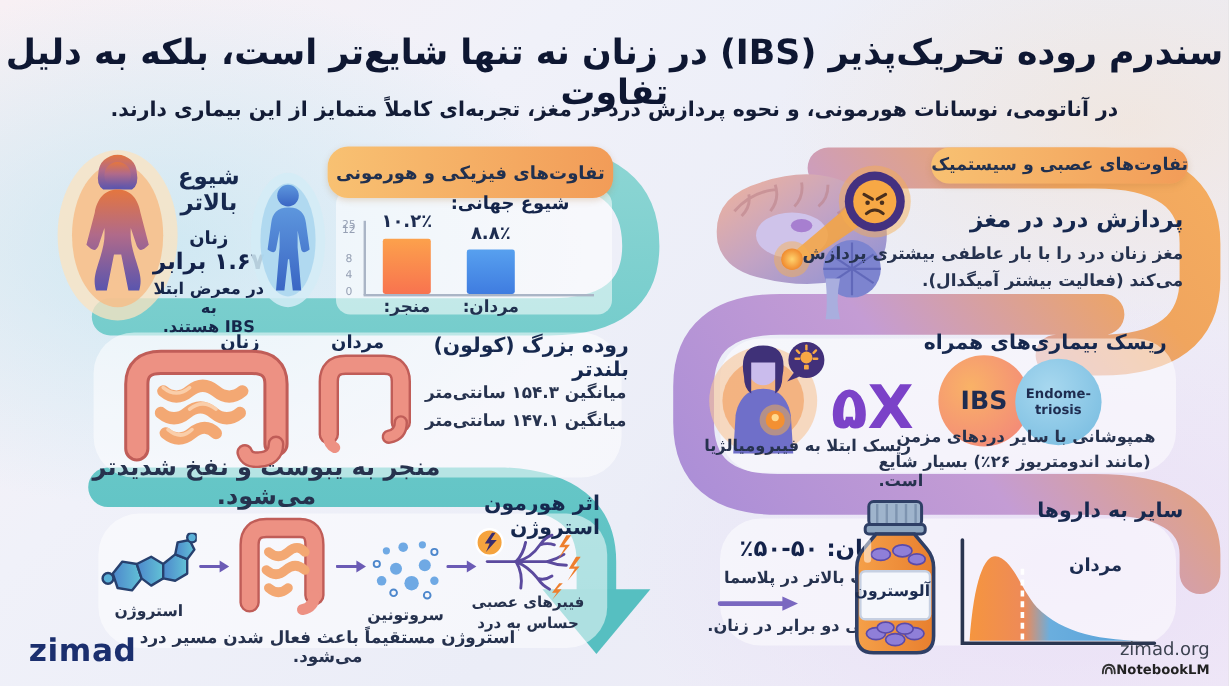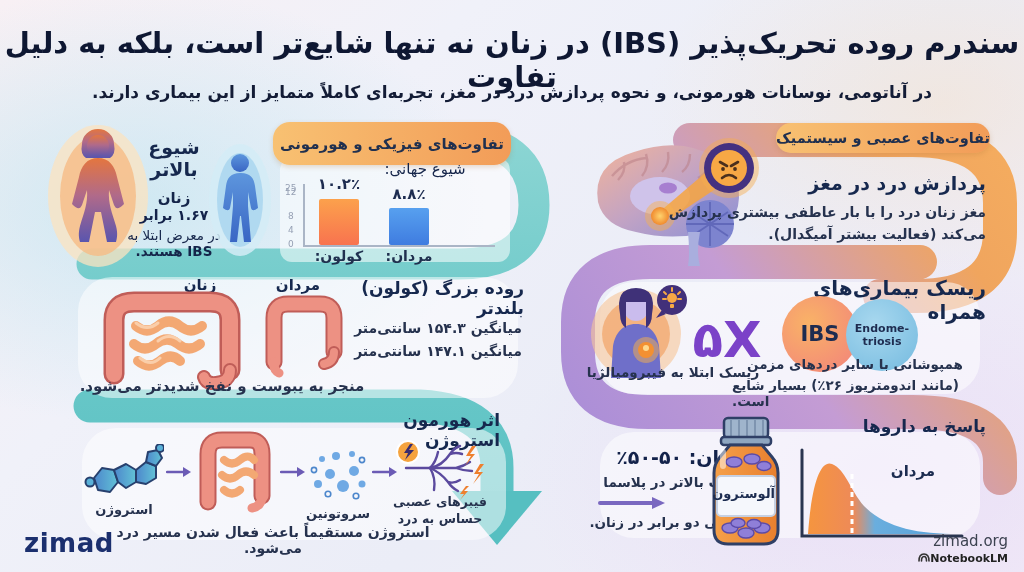--- a/index.html
+++ b/index.html
@@ -81,56 +81,56 @@
     <g fill="url(#femB)">
       <path d="M36 22 a16 15 0 0 1 32 0 q2 10 -4 14 h-24 q-6 -4 -4 -14 z"></path>
       <circle cx="52" cy="24" r="11"></circle>
       <path d="M52 36 c-11 0 -17 8 -19 19 l-7 27 c6 6 8 5 10 1 l5 -15 c1 14 -3 22 -7 36 c-2 8 -1 12 0 16 h9 l6 -30 h6 l6 30 h9 c1 -4 2 -8 0 -16 c-4 -14 -8 -22 -7 -36 l5 15 c2 4 4 5 10 -1 l-7 -27 c-2 -11 -8 -19 -19 -19 z"></path>
     </g>
   </svg>
 
   <div class="abs rtl" style="left:126px;top:136px;width:96px;text-align:center;">
     <div style="font-size:19px;font-weight:800;color:#16284e;">شیوع بالاتر</div>
     <div style="font-size:15px;font-weight:700;margin-top:9px;">زنان</div>
-    <div style="font-size:14px;font-weight:800;color:#13224a;">۱.۶۷ برابر</div>
-    <div style="font-size:13.5px;font-weight:400;margin-top:4px;">در معرض ابتلا به</div>
+    <div style="font-size:19px;font-weight:800;color:#13224a;">۱.۶۷ برابر</div>
+    <div style="font-size:13.5px;font-weight:700;margin-top:4px;">در معرض ابتلا به</div>
     <div style="font-size:13.5px;font-weight:700;">IBS هستند.</div>
   </div>
 
   <svg class="abs" style="left:208px;top:142px;" width="64" height="116" viewBox="0 0 64 116">
     <defs>
       <linearGradient id="malB" x1="0" y1="0" x2="0" y2="1">
         <stop offset="0" stop-color="#5d96dd"></stop>
           <stop offset="1" stop-color="#3a66c4"></stop>
       </linearGradient>
     </defs>
     <ellipse cx="32" cy="58" rx="31" ry="56" fill="#d4ecf6" opacity=".85"></ellipse>
     <ellipse cx="32" cy="58" rx="23" ry="47" fill="#a9d6ee" opacity=".85"></ellipse>
     <g fill="url(#malB)">
       <circle cx="32" cy="21" r="9"></circle>
       <path d="M32 31 c-9 0 -13 5 -14 13 l-3 22 c4 3 6 3 7 0 l3 -16 v14 l-3 36 h7 l3 -26 h1 l3 26 h7 l-3 -36 v-14 l3 16 c1 3 3 3 7 0 l-3 -22 c-1 -8 -5 -13 -14 -13 z"></path>
     </g>
   </svg>
 
   <div class="abs badge rtl" style="left:273px;top:122px;width:238px;height:43px;font-size:15px;">تفاوت‌های فیزیکی و هورمونی</div>
-  <div class="abs rtl" style="left:360px;top:160px;width:130px;text-align:center;font-size:15px;font-weight:400;">شیوع جهانی:</div>
+  <div class="abs rtl" style="left:360px;top:160px;width:130px;text-align:center;font-size:15px;font-weight:700;">شیوع جهانی:</div>
 
   <div class="abs" style="left:281px;top:176px;width:226px;height:92px;">
     <span class="abs tick" style="left:4px;top:7px;">25</span>
     <span class="abs tick" style="left:4px;top:11px;">12</span>
     <span class="abs tick" style="left:7px;top:35px;">8</span>
     <span class="abs tick" style="left:7px;top:49px;">4</span>
     <span class="abs tick" style="left:7px;top:63px;">0</span>
     <div class="abs" style="left:22px;top:8px;width:1.5px;height:62px;background:#aab5c6;"></div>
     <div class="abs" style="left:22px;top:69px;width:192px;height:1.5px;background:#aab5c6;"></div>
     <div class="abs" style="left:38px;top:23px;width:40px;height:46px;border-radius:2px;background:linear-gradient(180deg,#fca14c,#f8734f);"></div>
     <div class="abs" style="left:108px;top:32px;width:40px;height:37px;border-radius:2px;background:linear-gradient(180deg,#57a0ef,#3f7ce0);"></div>
     <div class="abs bar-label rtl" style="left:28px;top:-1px;width:60px;text-align:center;">۱۰.۲٪</div>
     <div class="abs bar-label rtl" style="left:100px;top:9px;width:56px;text-align:center;">۸.۸٪</div>
-    <div class="abs cat-label rtl" style="left:28px;top:72px;width:60px;text-align:center;">کولون:</div>
+    <div class="abs cat-label rtl" style="left:28px;top:72px;width:60px;text-align:center;">منجر:</div>
     <div class="abs cat-label rtl" style="left:98px;top:72px;width:60px;text-align:center;">مردان:</div>
   </div>
 
   <div class="abs rtl hd" style="left:170px;top:276px;width:60px;text-align:center;font-size:15px;">زنان</div>
   <div class="abs rtl hd" style="left:268px;top:276px;width:60px;text-align:center;font-size:15px;">مردان</div>
 
   <svg class="abs" style="left:92px;top:290px;" width="158" height="100" viewBox="0 0 158 100">
     <path d="M22 84 V30 Q22 12 42 12 H118 Q138 12 138 30 V80" fill="none" stroke="#c05d58" stroke-width="21" stroke-linecap="round"></path>
     <path d="M22 84 V30 Q22 12 42 12 H118 Q138 12 138 30 V80" fill="none" stroke="#ed9183" stroke-width="16" stroke-linecap="round"></path>
     <path d="M138 80 q0 12 -14 13 q-10 1 -12 -6" fill="none" stroke="#c05d58" stroke-width="14" stroke-linecap="round"></path>
@@ -151,21 +151,21 @@
     <path d="M16 68 V24 Q16 10 30 10 H62 Q76 10 76 24 V58" fill="none" stroke="#c05d58" stroke-width="17" stroke-linecap="round"></path>
     <path d="M16 68 V24 Q16 10 30 10 H62 Q76 10 76 24 V58" fill="none" stroke="#ed9183" stroke-width="13" stroke-linecap="round"></path>
     <path d="M76 58 q0 10 -10 12" fill="none" stroke="#c05d58" stroke-width="12" stroke-linecap="round"></path>
     <path d="M76 58 q0 10 -10 12" fill="none" stroke="#ed9183" stroke-width="8" stroke-linecap="round"></path>
     <path d="M16 68 q-1 8 5 11" fill="none" stroke="#ed9183" stroke-width="9" stroke-linecap="round"></path>
   </svg>
 
   <div class="abs rtl hd" style="left:328px;top:278px;width:196px;text-align:right;font-size:17px;">روده بزرگ (کولون) بلندتر</div>
   <div class="abs rtl small-note" style="left:334px;top:320px;width:188px;text-align:right;font-size:14px;">میانگین ۱۵۴.۳ سانتی‌متر</div>
   <div class="abs rtl small-note" style="left:334px;top:343px;width:188px;text-align:right;font-size:14px;">میانگین ۱۴۷.۱ سانتی‌متر</div>
-  <div class="abs rtl small-note" style="left:72px;top:377px;width:300px;text-align:center;font-size:15px;">منجر به یبوست و نفخ شدیدتر می‌شود.</div>
+  <div class="abs rtl small-note" style="left:72px;top:377px;width:300px;text-align:center;font-size:20px;">منجر به یبوست و نفخ شدیدتر می‌شود.</div>
 
   <div class="abs rtl hd" style="left:328px;top:410px;width:172px;text-align:right;font-size:17px;">اثر هورمون استروژن</div>
 
   <svg class="abs" style="left:84px;top:444px;" width="80" height="56" viewBox="0 0 80 56">
     <defs>
         <linearGradient id="molG" x1="0" y1="0" x2="1" y2="0">
       <stop offset="0" stop-color="#4d87cc"></stop>
           <stop offset="1" stop-color="#62c2d6"></stop>
         </linearGradient>
       </defs>
@@ -284,21 +284,21 @@
       <path d="M150 50 q7 -6 14 0"></path>
     </g>
     <circle cx="151" cy="41" r="1.9" fill="#4a2f1d"></circle>
       <circle cx="163" cy="41" r="1.9" fill="#4a2f1d"></circle>
   </svg>
 
   <div class="abs rtl hd" style="left:790px;top:172px;width:196px;text-align:right;font-size:19px;">پردازش درد در مغز</div>
   <div class="abs rtl small-note" style="left:616px;top:204px;width:370px;text-align:right;font-size:14px;">مغز زنان درد را با بار عاطفی بیشتری پردازش</div>
   <div class="abs rtl small-note" style="left:616px;top:226px;width:370px;text-align:right;font-size:14px;">می‌کند (فعالیت بیشتر آمیگدال).</div>
 
-  <div class="abs rtl hd" style="left:756px;top:276px;width:230px;text-align:right;font-size:20px;">ریسک بیماری‌های همراه</div>
+  <div class="abs rtl hd" style="left:756px;top:276px;width:230px;text-align:center;font-size:17px;">ریسک بیماری‌های همراه</div>
 
   <svg class="abs" style="left:586px;top:282px;" width="108" height="98" viewBox="0 0 108 98">
     <circle cx="50" cy="52" r="45" fill="#f6c497" opacity=".6"></circle>
     <circle cx="50" cy="52" r="34" fill="#f2a467" opacity=".7"></circle>
     <path d="M50 42 C36 42 29 52 27 64 L25 96 H75 L73 64 C71 52 64 42 50 42 z" fill="#6f6fc9"></path>
     <circle cx="50" cy="27" r="12" fill="#cabced"></circle>
     <path d="M34 32 Q29 6 50 6 Q71 6 66 32 Q66 42 60 46 L60 20 L40 20 L40 46 Q34 42 34 32 z" fill="#3f3178"></path>
     <circle cx="60" cy="68" r="13" fill="#f8b14c" opacity=".5"></circle>
     <circle cx="60" cy="68" r="8" fill="#f39032"></circle>
     <circle cx="60" cy="66" r="3" fill="#ffd98e"></circle>
@@ -322,21 +322,21 @@
     <span>IBS</span>
   </div>
   <div class="abs venn" style="left:846px;top:299px;width:72px;height:72px;background:radial-gradient(circle at 40% 35%,#a8d8ef,#74badf);font-size:11px;line-height:13px;flex-direction:column;">
     <span>Endome-</span>
     <span>triosis</span>
   </div>
 
   <div class="abs rtl small-note" style="left:742px;top:356px;width:226px;text-align:center;font-size:13.5px;">همپوشانی با سایر دردهای مزمن</div>
   <div class="abs rtl small-note" style="left:732px;top:377px;width:246px;text-align:left;font-size:13.5px;">(مانند اندومتریوز ۲۶٪) بسیار شایع است.</div>
 
-  <div class="abs rtl hd" style="left:826px;top:416px;width:160px;text-align:right;font-size:17px;">پاسخ به داروها</div>
+  <div class="abs rtl hd" style="left:826px;top:416px;width:160px;text-align:right;font-size:17px;">سایر به داروها</div>
   <div class="abs rtl" style="left:592px;top:446px;width:170px;text-align:center;font-size:19px;font-weight:800;color:#13224a;">زنان: ۵۰-۵۰٪</div>
   <div class="abs rtl small-note" style="left:592px;top:474px;width:170px;text-align:center;font-size:13.5px;">غلظت بالاتر در پلاسما</div>
   <svg class="abs" style="left:598px;top:496px;" width="68" height="14" viewBox="0 0 68 14">
     <line x1="2" y1="7" x2="56" y2="7" stroke="#7a68c0" stroke-width="4" stroke-linecap="round"></line>
     <polygon points="54,1 67,7 54,13" fill="#7a68c0"></polygon>
   </svg>
   <div class="abs rtl small-note" style="left:588px;top:514px;width:178px;text-align:center;font-size:13.5px;">اثربخشی دو برابر در زنان.</div>
 
   <svg class="abs" style="left:700px;top:416px;" width="92" height="132" viewBox="0 0 92 132">
     <defs>

